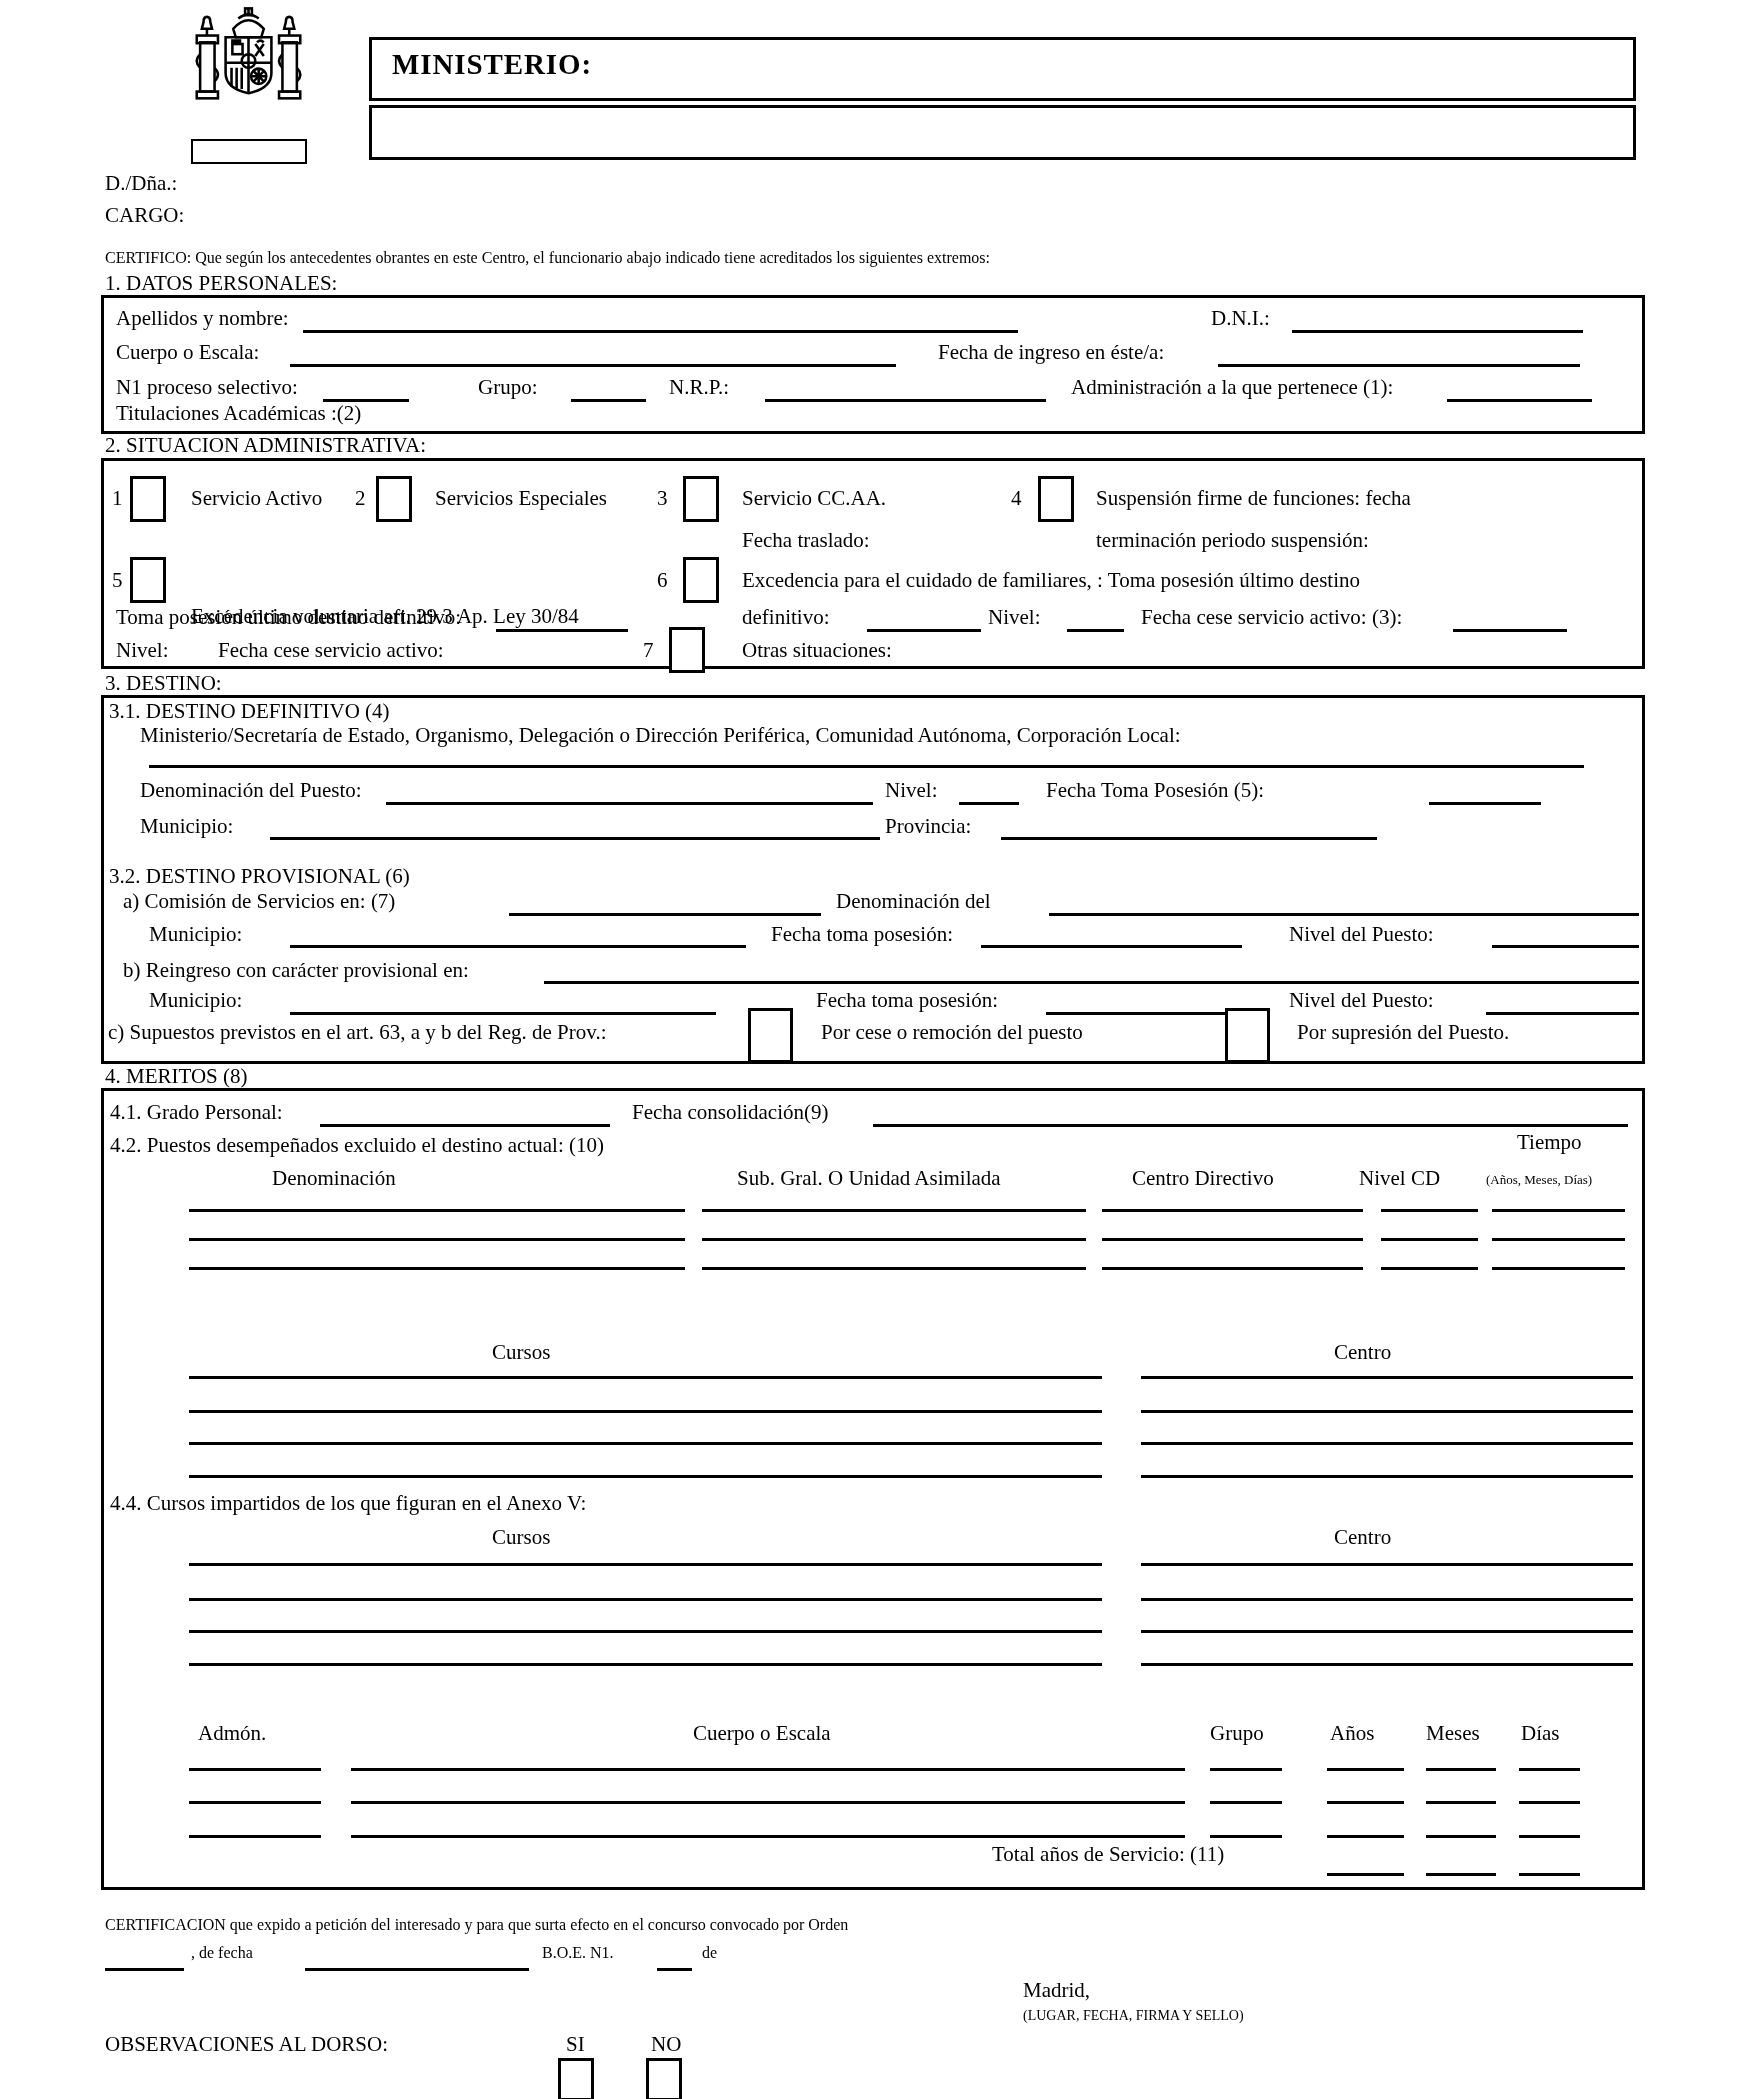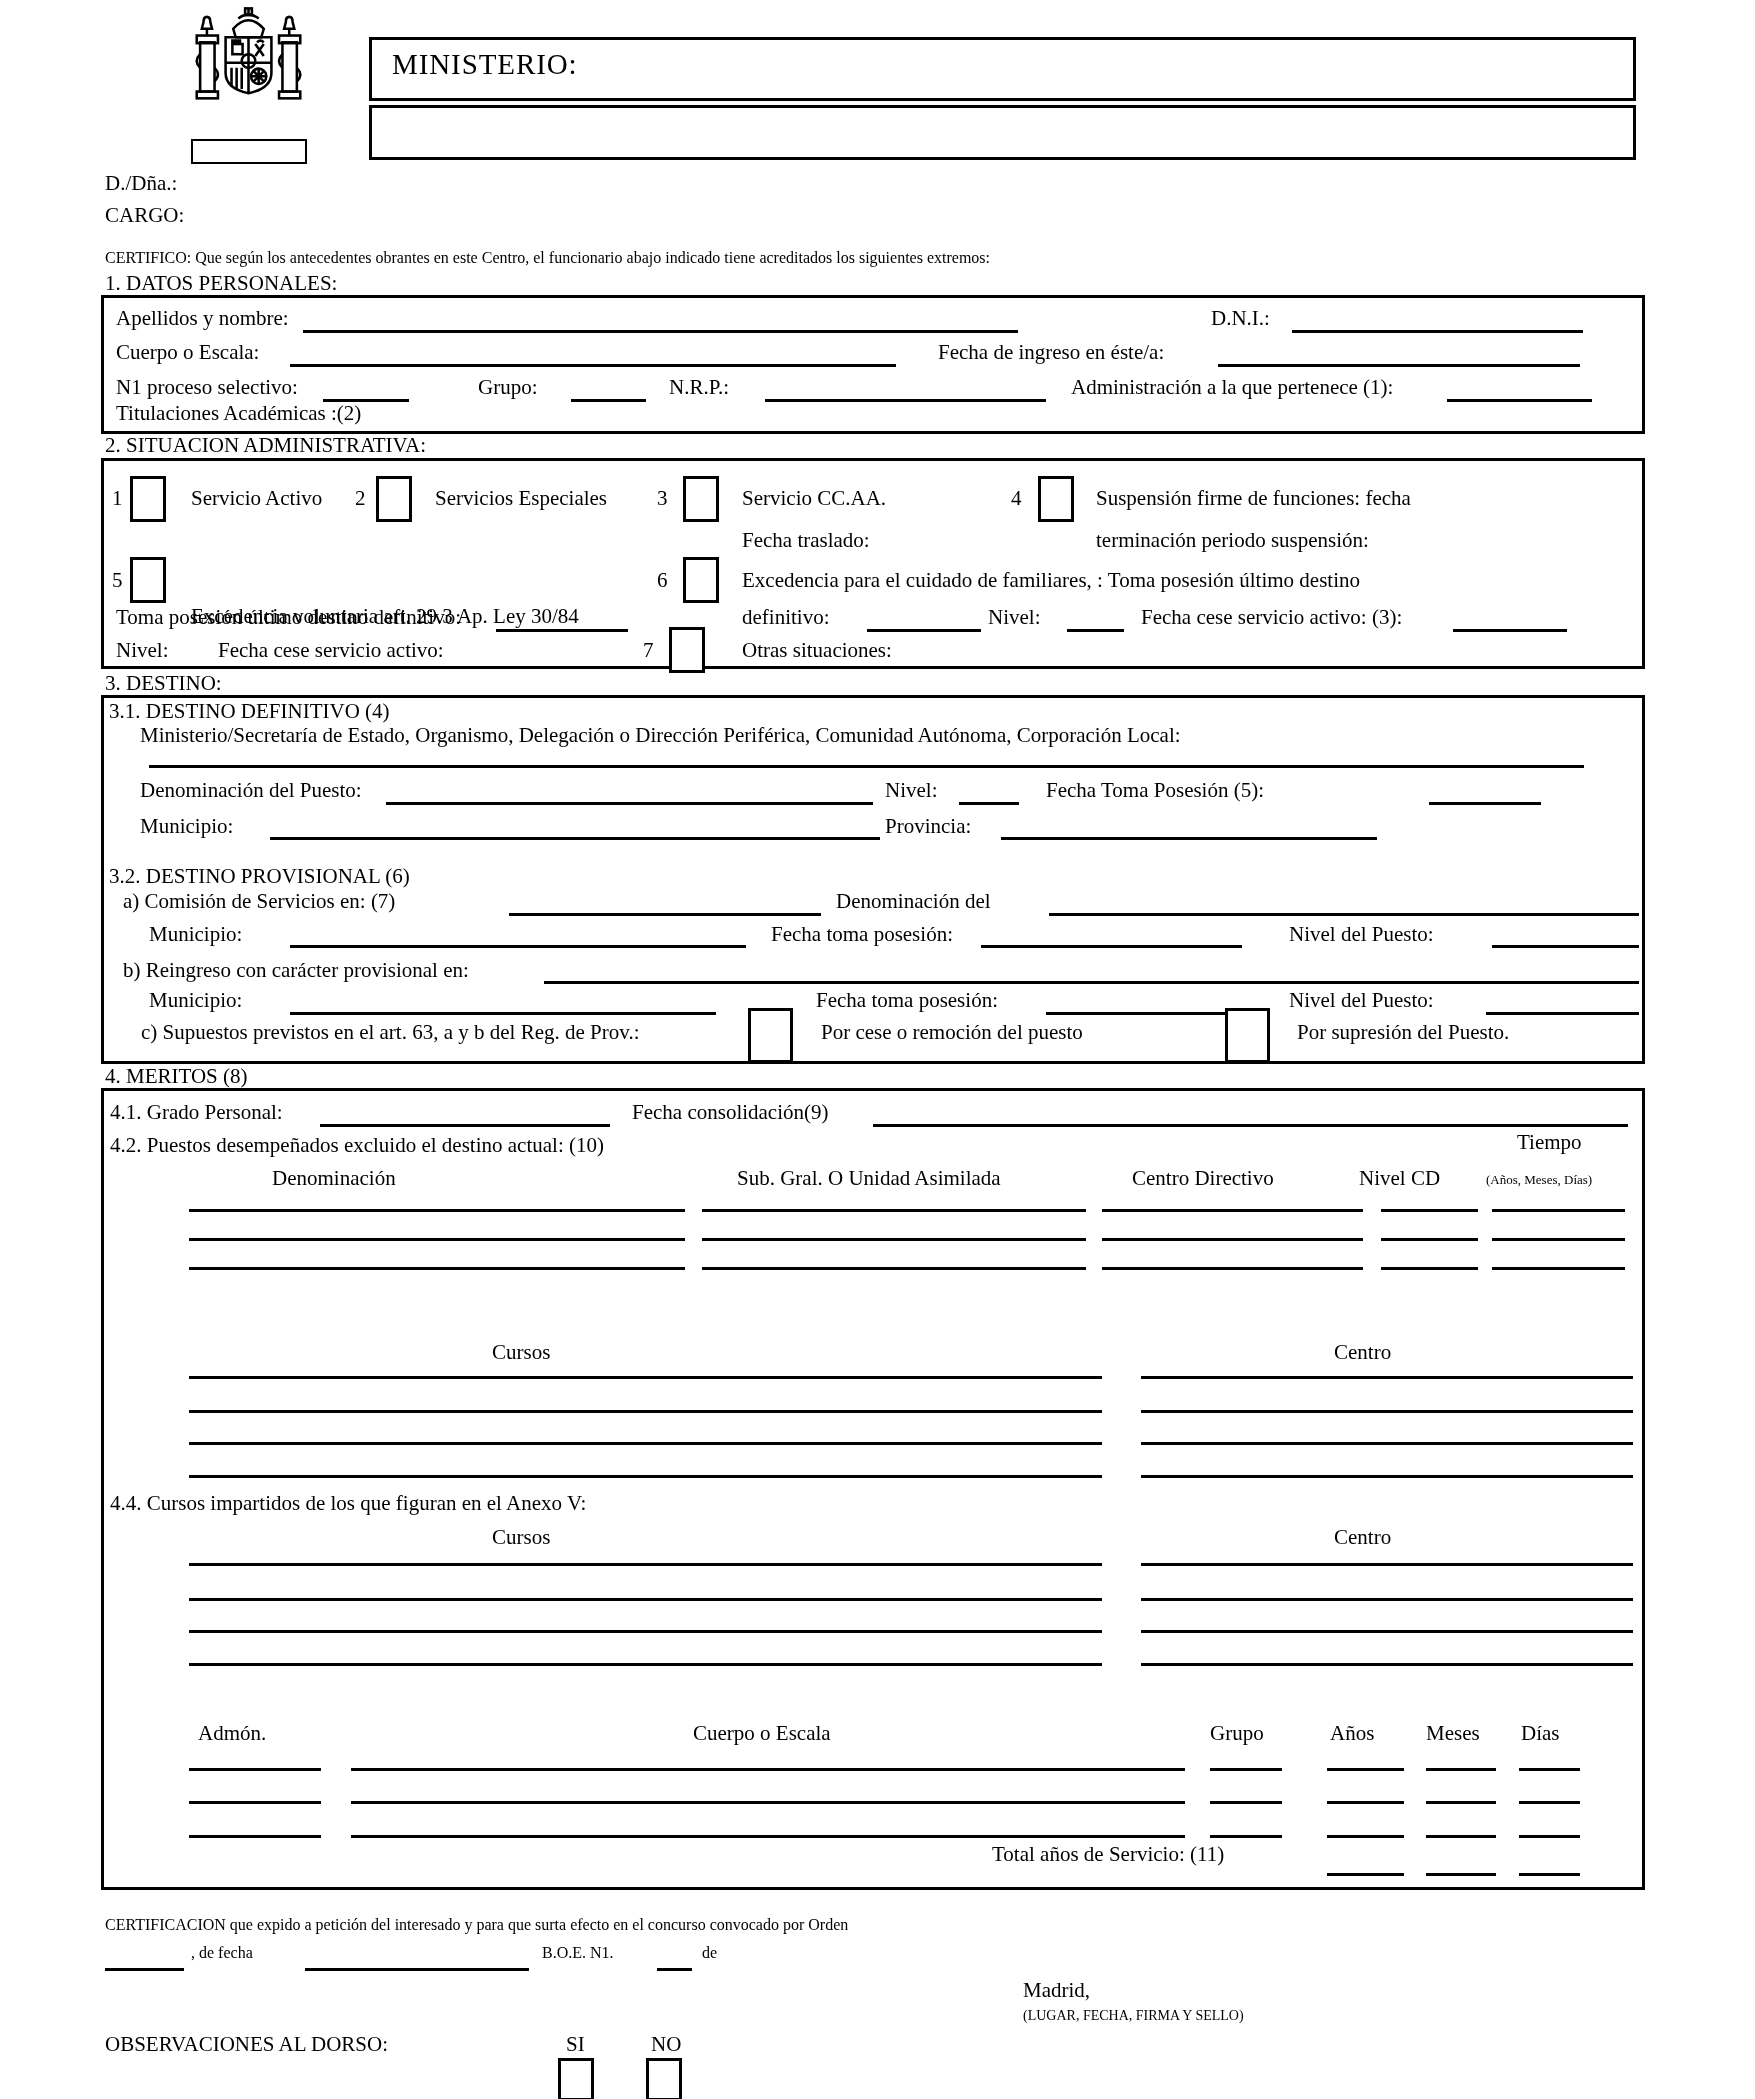--- a/index.html
+++ b/index.html
@@ -1,19 +1,19 @@
 <!DOCTYPE html>
 <html style="font-size:14px"><head>
 <meta charset="utf-8">
 <style>
   html,body{margin:0;padding:0;background:#fff;}
   .page{position:relative;width:1756px;height:2100px;background:#fff;color:#000;
         font-family:"Liberation Serif", serif;font-size:21px;}
   .t{position:absolute;white-space:nowrap;line-height:1.1;}
-  .big{font-weight:normal;font-size:29px;letter-spacing:0.9px;}
+  .big{font-weight:bold;font-size:29px;letter-spacing:0.9px;}
   .sm{font-size:13px;}
   .med{font-size:14px;}
   .c23{font-size:16px;}
   .box{position:absolute;border:3.5px solid #000;background:#fff;}
   .thin{border-width:2.6px;}
   .fill{position:absolute;border-top:3.5px solid #000;height:0;}
   .cb{position:absolute;width:30px;height:40px;border:3.5px solid #000;background:#fff;}
   .cbig{width:39px;height:49px;}
   svg{display:block;}
 </style>
@@ -176,21 +176,21 @@
   <div class="t" style="left:123px;top:959px;">b) Reingreso con carácter provisional en:</div>
   <div class="fill" style="left:544px;top:981px;width:1095px;"></div>
 
   <div class="t" style="left:149px;top:989px;">Municipio:</div>
   <div class="fill" style="left:290px;top:1012px;width:426px;"></div>
   <div class="t" style="left:816px;top:989px;">Fecha toma posesión:</div>
   <div class="fill" style="left:1046px;top:1012px;width:180px;"></div>
   <div class="t" style="left:1289px;top:989px;">Nivel del Puesto:</div>
   <div class="fill" style="left:1486px;top:1012px;width:153px;"></div>
 
-  <div class="t" style="left:141px;top:1021px;">c) Supuestos previstos en el art. 63, a y b del Reg. de Prov.:</div>
+  <div class="t" style="left:108px;top:1021px;">c) Supuestos previstos en el art. 63, a y b del Reg. de Prov.:</div>
   <div class="cb cbig" style="left:748px;top:1008px;"></div>
   <div class="t" style="left:821px;top:1021px;">Por cese o remoción del puesto</div>
   <div class="cb cbig" style="left:1225px;top:1008px;"></div>
   <div class="t" style="left:1297px;top:1021px;">Por supresión del Puesto.</div>
 
   <div class="t" style="left:105px;top:1065px;">4. MERITOS (8)</div>
   <div class="box" style="left:101px;top:1088px;width:1538px;height:796px;"></div>
 
   <div class="t" style="left:110px;top:1101px;">4.1. Grado Personal:</div>
   <div class="fill" style="left:320px;top:1124px;width:290px;"></div>

